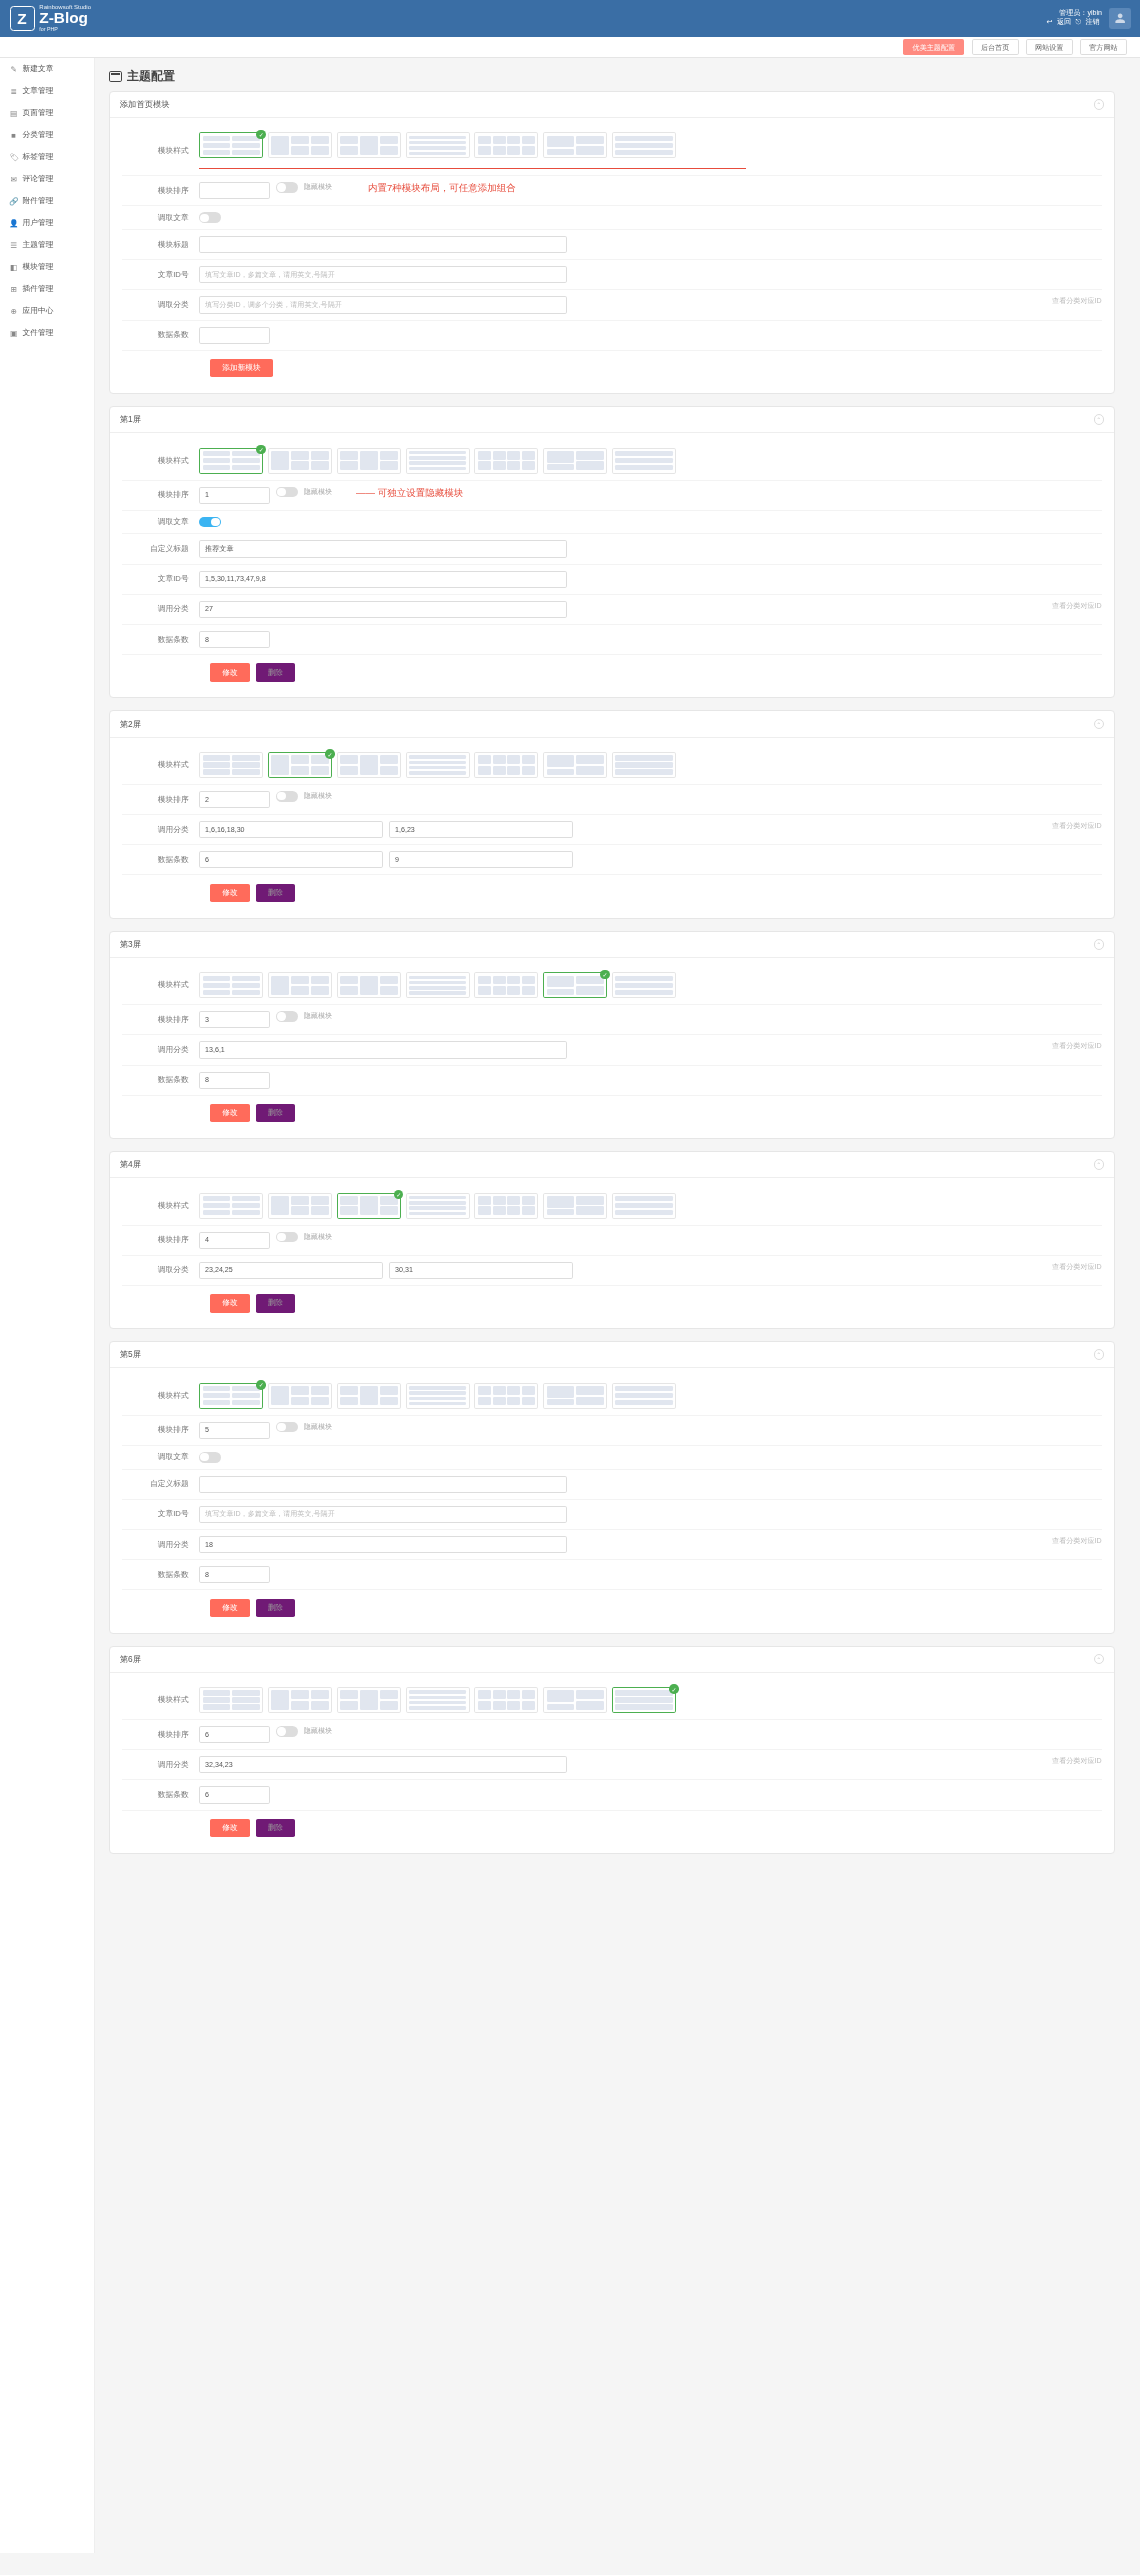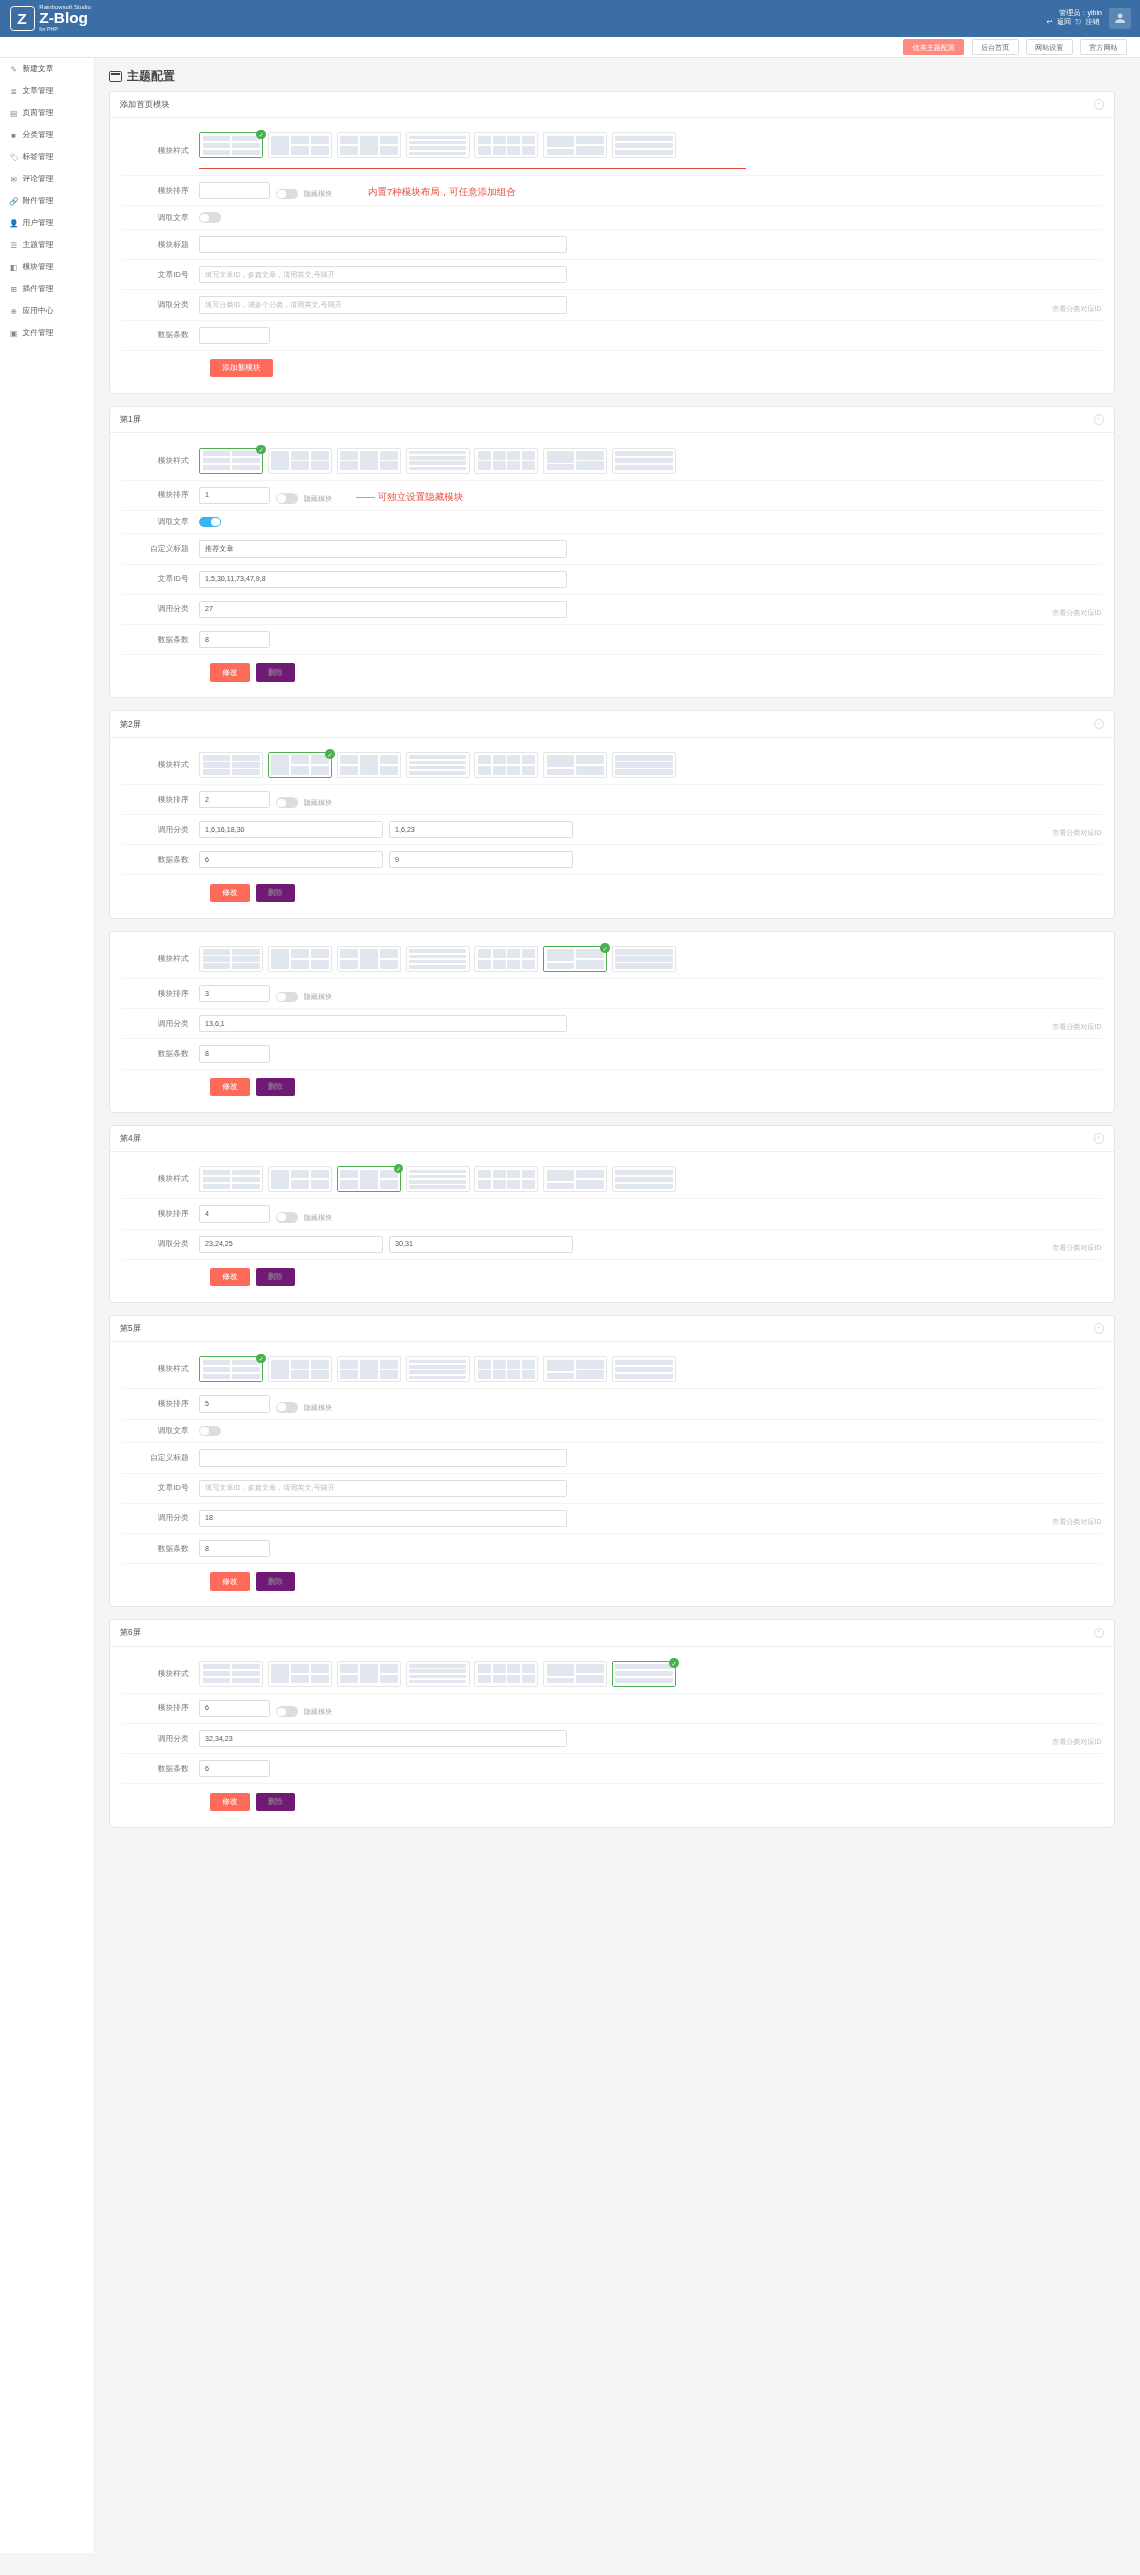--- a/index.html
+++ b/index.html
@@ -42,21 +42,21 @@
 .tabs .rlink { color:#888; font-size:7.1px; }
 
 .panel { background:#fff; border:0.6px solid #e6e6e6; border-radius:4px; margin-bottom:12px; }
 .panel-h { padding:7.1px 9.5px; border-bottom:0.6px solid #eee; display:flex; align-items:center; font-size:8.3px; color:#555; }
 .panel-h .collapse { margin-left:auto; color:#ccc; width:10.7px; height:10.7px; border:0.6px solid #ddd; border-radius:50%; display:flex; align-items:center; justify-content:center; font-size:6px; cursor:pointer;}
 .panel-b { padding:8.3px 12px 12px 12px; }
 
 .row { display:flex; align-items:center; padding:6px 0; border-bottom:0.6px solid #f3f3f3; }
 .row:last-child { border-bottom:none; }
 .row .lab { width:77px; text-align:right; color:#777; font-size:7.7px; padding-right:10.7px; }
-.row .fld { flex:1; display:flex; align-items:flex-end; gap:6px; flex-wrap:wrap; }
+.row .fld { flex:1; display:flex; align-items:flex-start; gap:6px; flex-wrap:wrap; }
 
 .layout-picker { display:flex; gap:4.8px; }
 .lp-item { width:64px; height:26px; padding:2.4px; border:0.6px solid #e5e5e5; border-radius:1.8px; display:flex; gap:1.8px; background:#fff; cursor:pointer; position:relative; }
 .lp-item.sel { border:0.6px solid #4caf50; }
 .lp-item .col { flex:1; display:flex; flex-direction:column; gap:1.8px; }
 .lp-item .blk { background:#e1e6ef; border-radius:1.2px; flex:1; }
 .lp-check { position:absolute; top:-3.6px; right:-3.6px; width:9.5px; height:9.5px; background:#4caf50; border-radius:50%; color:#fff; font-size:6px; display:flex; align-items:center; justify-content:center; }
 
 .redline { height:1.2px; background:#e74c3c; margin-top:3.6px; width:547px; }
 .redtxt { color:#e74c3c; font-size:9.5px; }
@@ -584,20 +584,24 @@
             </div>
           </div>
         <div class="btn-row">
             <button class="btn btn-red">修改</button>
             <button class="btn btn-gray">删除</button>
           </div>
       </div>
     </div>
 
     <div class="panel">
+      <div class="panel-h">
+          <span>第3屏</span>
+          <span class="collapse">⌃</span>
+        </div>
       <div class="panel-b">
         <div class="row">
             <div class="lab">模块样式</div>
             <div class="fld">
               <div class="layout-picker" id="picker-s3">
                 <div class="lp-item">
                   <div class="col">
                     <div class="blk" style="flex: 1 1 0%;"></div>
                     <div class="blk" style="flex: 1 1 0%;"></div>
                     <div class="blk" style="flex: 1 1 0%;"></div>

